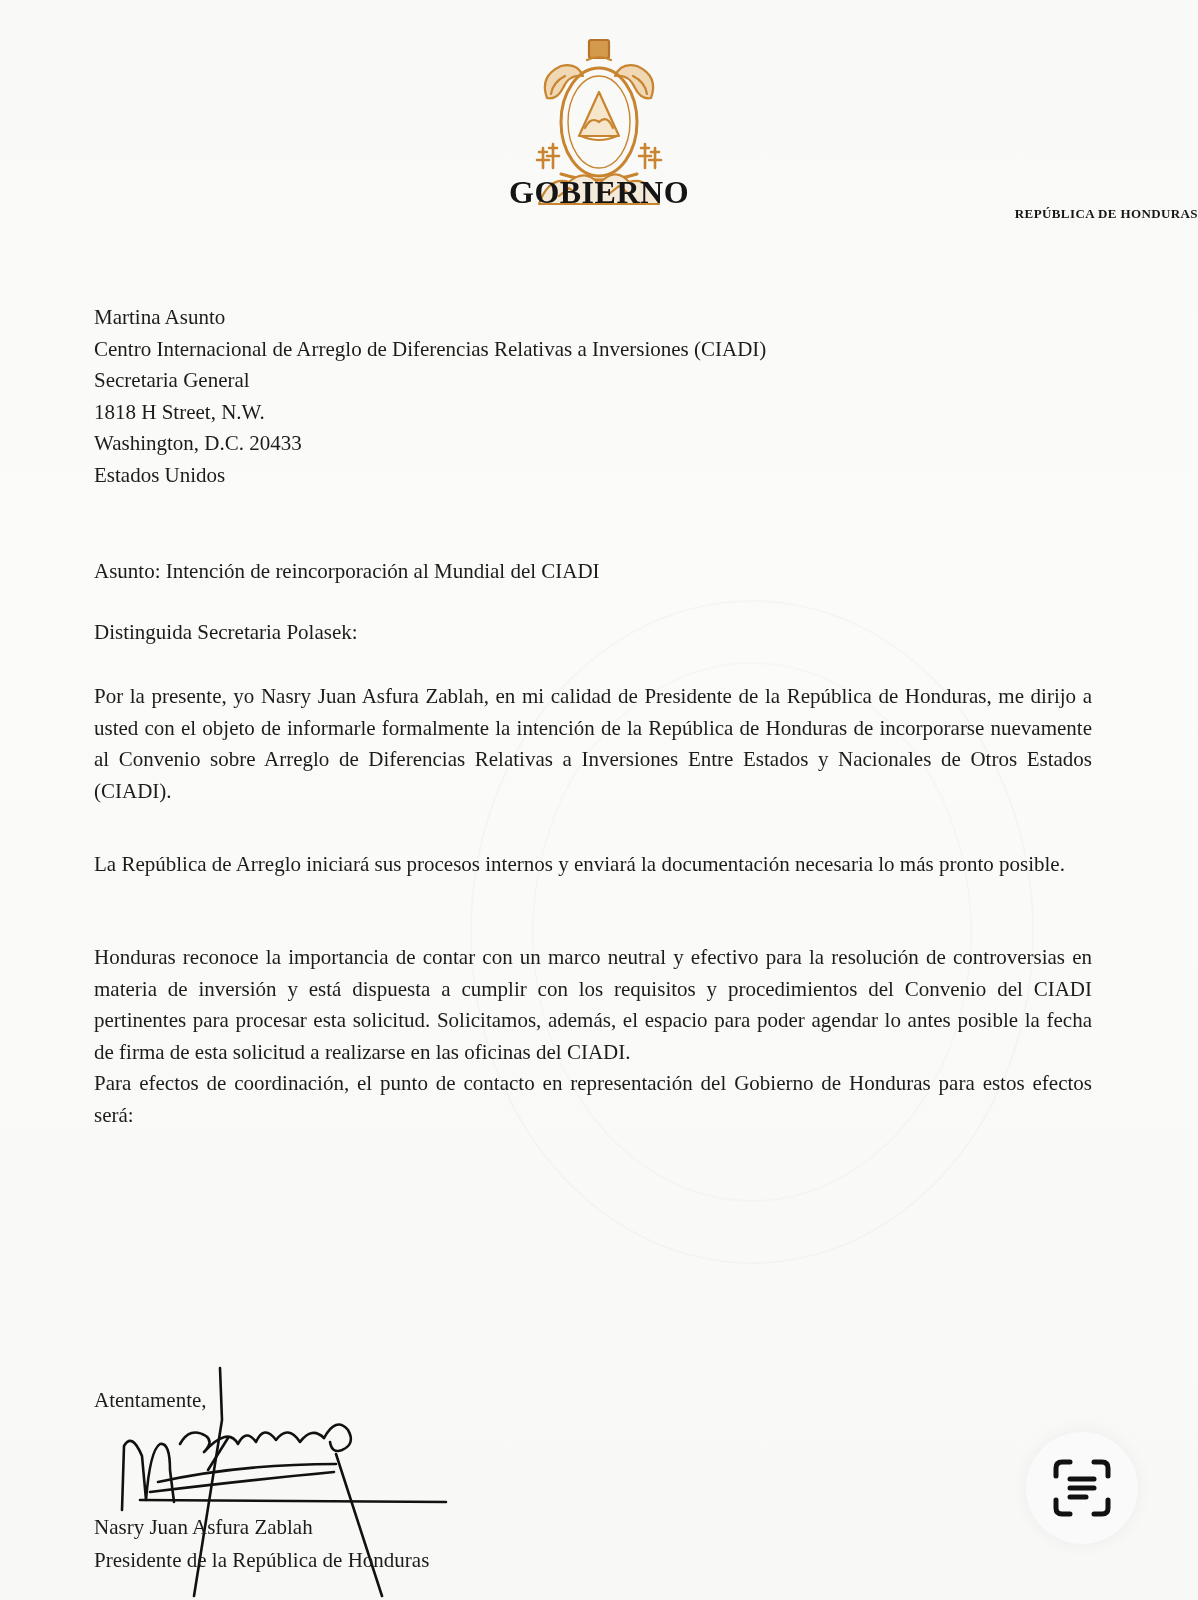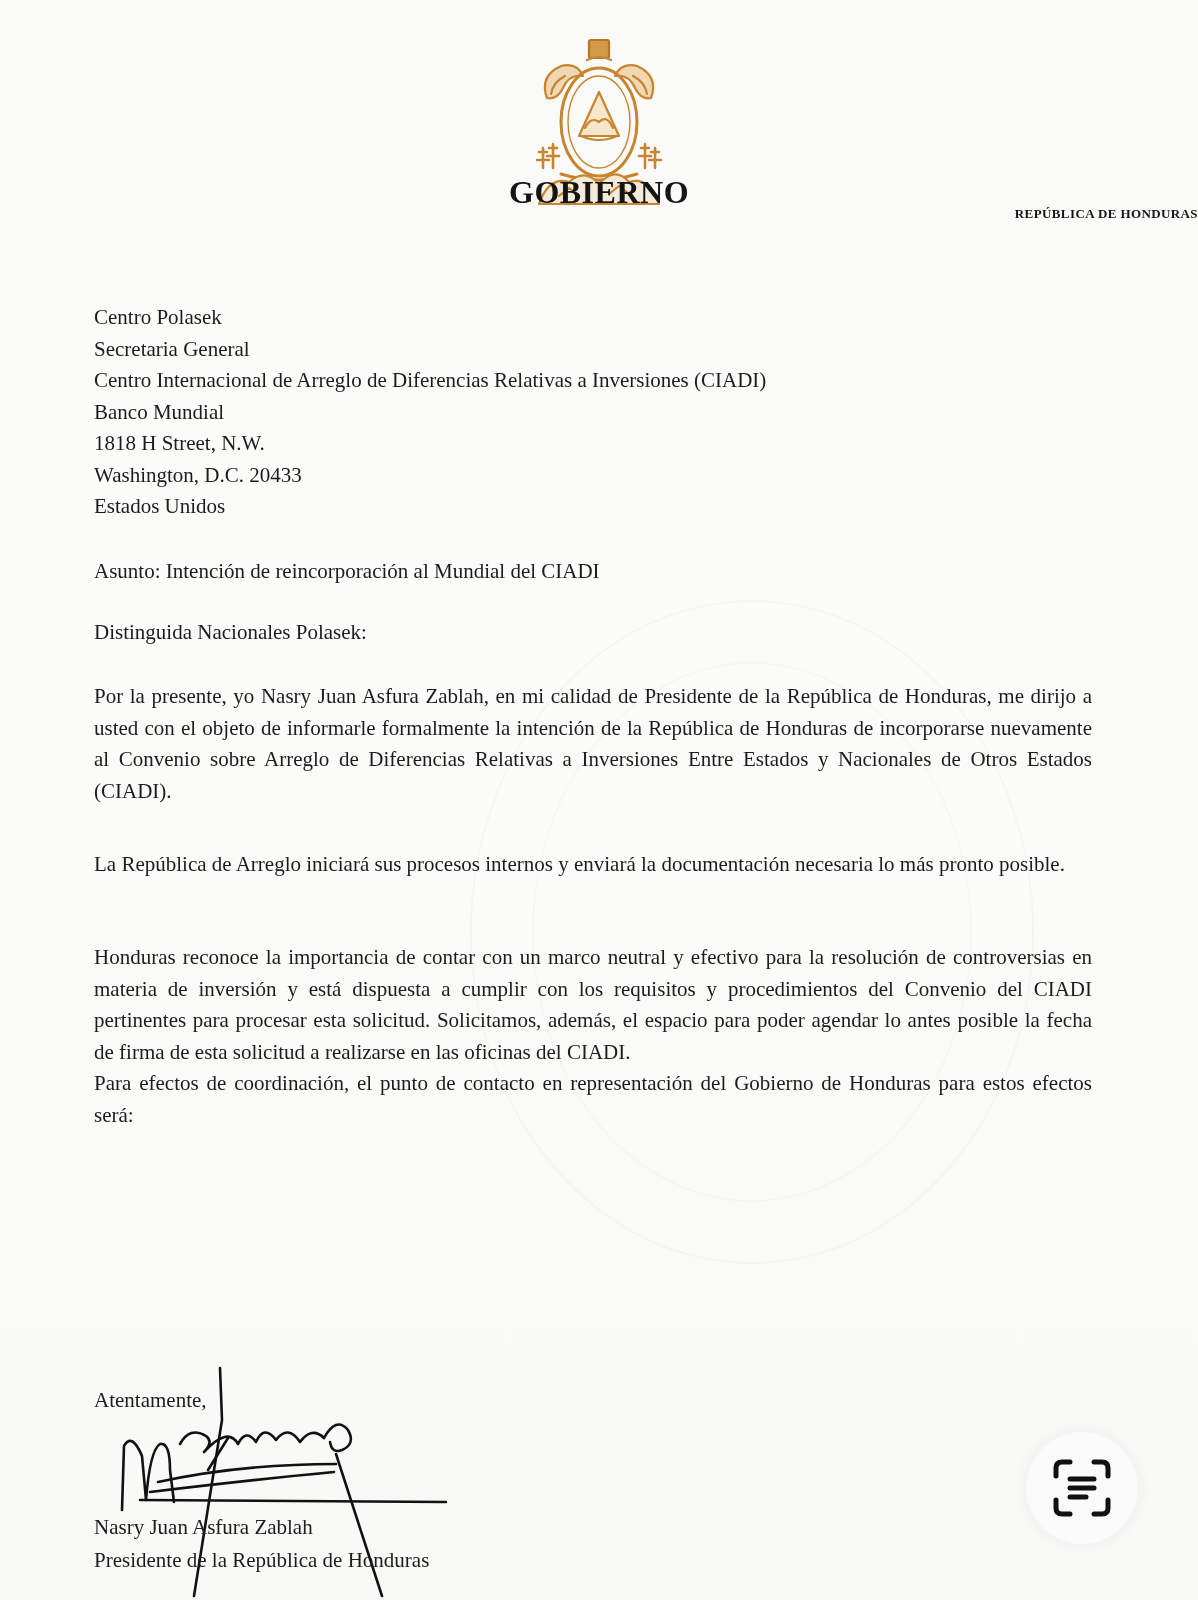--- a/index.html
+++ b/index.html
@@ -187,32 +187,31 @@
 
         <path d="M10 168 Q20 140 40 146 Q56 132 70 148 Q86 130 100 146 Q120 140 130 168 Z" fill="#f4ead9"></path>
         <path d="M30 160 L40 152 L50 160 M80 158 L90 150 L100 158"></path>
       </g>
     </svg>
   </div>
   <div class="gov-title">GOBIERNO</div>
   <div class="gov-subtitle">REPÚBLICA DE HONDURAS</div>
 
   <div class="text address">
-    <div>Centro Polasek</div>
+    <div>Martina Asunto</div>
+    <div>Centro Internacional de Arreglo de Diferencias Relativas a Inversiones (CIADI)</div>
     <div>Secretaria General</div>
-    <div>Centro Internacional de Arreglo de Diferencias Relativas a Inversiones (CIADI)</div>
-    <div>Banco Mundial</div>
     <div>1818 H Street, N.W.</div>
     <div>Washington, D.C. 20433</div>
     <div>Estados Unidos</div>
   </div>
 
   <div class="text subject">Asunto: Intención de reincorporación al Mundial del CIADI</div>
 
-  <div class="text salutation">Distinguida Nacionales Polasek:</div>
+  <div class="text salutation">Distinguida Secretaria Polasek:</div>
 
   <div class="text para para1">Por la presente, yo Nasry Juan Asfura Zablah, en mi calidad de Presidente de la República de Honduras, me dirijo a usted con el objeto de informarle formalmente la intención de la República de Honduras de incorporarse nuevamente al Convenio sobre Arreglo de Diferencias Relativas a Inversiones Entre Estados y Nacionales de Otros Estados (CIADI).</div>
   <div class="text para para2">La República de Arreglo iniciará sus procesos internos y enviará la documentación necesaria lo más pronto posible.</div>
   <div class="text para para3">
     <span>Honduras reconoce la importancia de contar con un marco neutral y efectivo para la resolución de controversias en materia de inversión y está dispuesta a cumplir con los requisitos y procedimientos del Convenio del CIADI pertinentes para procesar esta solicitud. Solicitamos, además, el espacio para poder agendar lo antes posible la fecha de firma de esta solicitud a realizarse en las oficinas del CIADI.</span><br>
     <span>Para efectos de coordinación, el punto de contacto en representación del Gobierno de Honduras para estos efectos será:</span>
   </div>
 
   <div class="text closing">Atentamente,</div>
 

